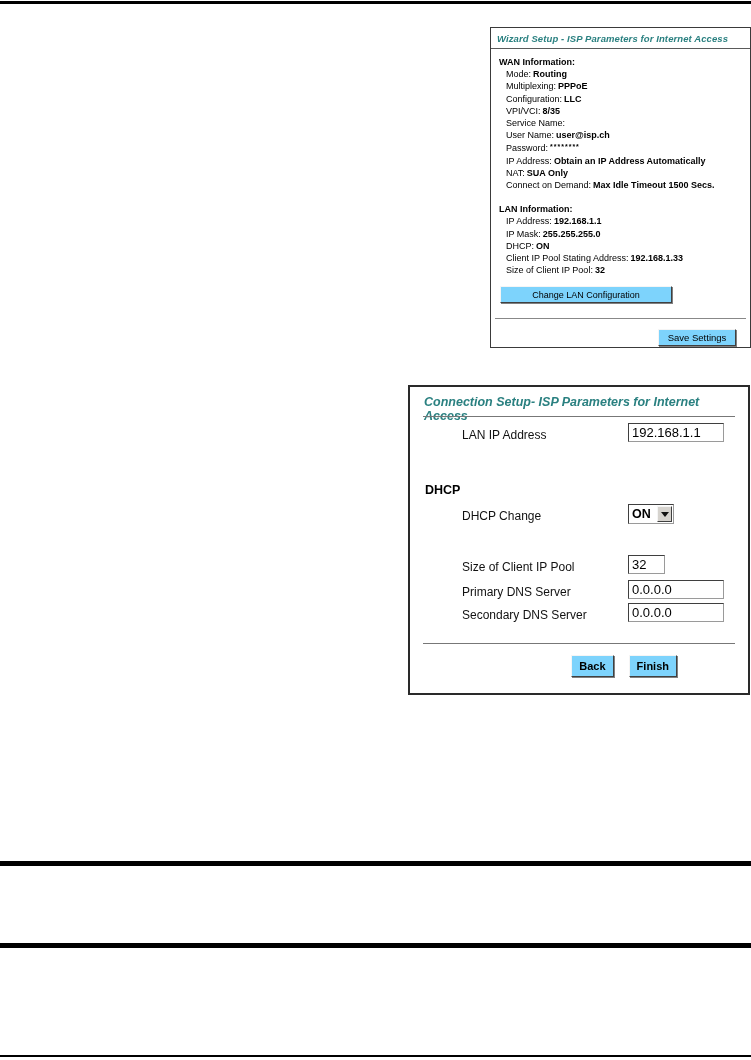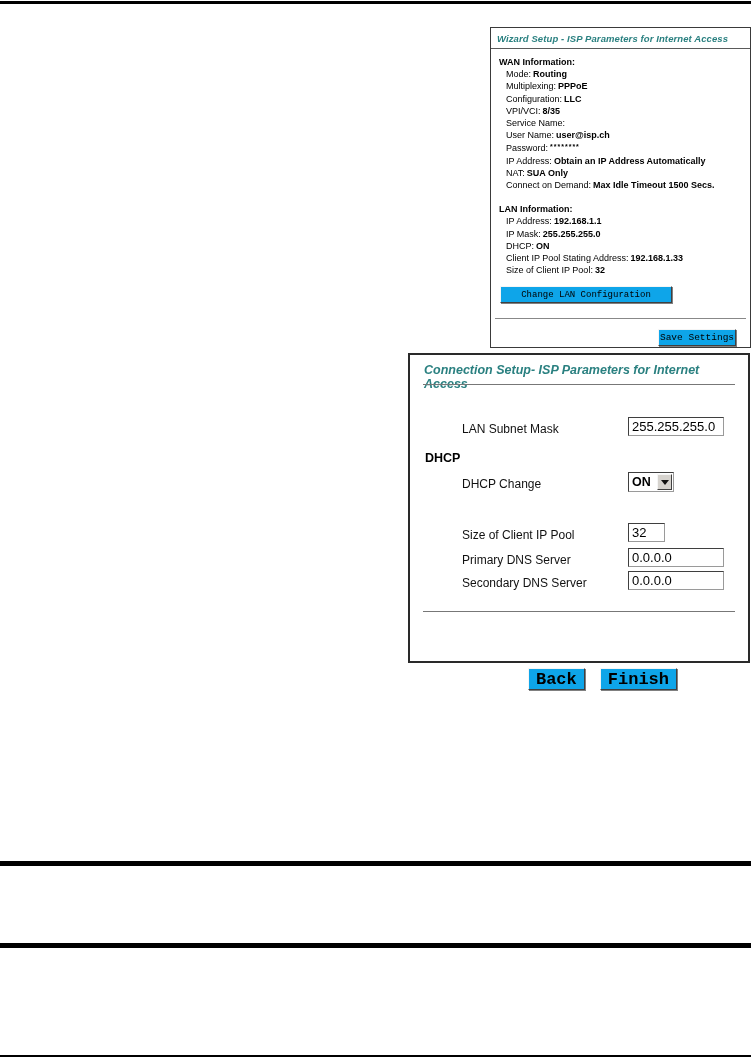--- a/index.html
+++ b/index.html
@@ -34,46 +34,46 @@
   .p1-body {
     padding:7px 6px 8px 8px;
     font-size:9px; line-height:12.2px;
   }
   .p1 .sect { font-weight:bold; }
   .p1 .line { padding-left:7px; white-space:nowrap; }
   .p1 .val { font-weight:bold; margin-left:2px; }
   .p1 .val-pw { font-size:7px; vertical-align:2px; letter-spacing:1px; }
   .p1 .lan-block { margin-top:12px; }
   .btn-classic {
-    background:#0ea5e9;
+    background:#7dd3fc;
     border-top:1px solid #f5f5f5; border-left:1px solid #f5f5f5;
     border-right:1px solid #404040; border-bottom:1px solid #404040;
     box-shadow:1px 1px 0 #808080;
-    font-family:Liberation Mono, monospace;
+    font-family:Liberation Sans, sans-serif;
     color:#000; text-align:center; cursor:pointer;
   }
   .p1-change-btn {
     display:block;
     margin:10px 0 0 1px;
     width:172px; height:17px;
     font-size:9px; line-height:14px;
   }
   .p1-divider {
     position:absolute; left:4px; right:4px; top:290px;
     border-top:1px solid #888;
   }
   .p1-save-btn {
     position:absolute; right:14px; top:301px;
     width:78px; height:17px;
     font-size:9.5px; line-height:14px;
   }
 
   
   .p2 {
-    position:absolute; left:408px; top:353px;
+    position:absolute; left:408px; top:385px;
     width:342px; height:310px;
     background:#fff;
     border:2px solid #2a2a2a;
   }
   .p2-header {
     position:absolute; left:14px; top:8px; right:10px;
     font-size:12.5px; font-weight:bold; font-style:italic;
     color:#2a8080;
   }
   .p2-hr {
@@ -127,21 +127,21 @@
     position:absolute; left:13px; right:13px; top:256px;
     border-top:1px solid #777;
   }
   .p2-buttons {
     position:absolute; top:268px; left:0; right:71px;
     display:flex; justify-content:flex-end; gap:15px;
   }
   .p2-btn {
     height:22px; min-width:41px;
     padding:0 7px;
-    font-size:17px; font-weight:bold; line-height:19px;margin-top:45px;
+    font-size:11px; font-weight:bold; line-height:19px;
   }
 </style>
 </head>
 <body>
 
 <div class="rule rule-top"></div>
 <div class="rule rule-mid1"></div>
 <div class="rule rule-mid2"></div>
 <div class="rule rule-bottom"></div>
 
@@ -174,23 +174,23 @@
   </div>
 
   <div class="p1-divider"></div>
   <button class="btn-classic p1-save-btn">Save Settings</button>
 </div>
 
 <div class="p2">
   <div class="p2-header">Connection Setup- ISP Parameters for Internet Access</div>
   <div class="p2-hr"></div>
 
-  <div class="row" style="top:62px;">
-    <span class="flabel">LAN Subnet Mask</span>
-    <input class="fld fld-normal fio" type="text" value="255.255.255.0" style="">
+  <div class="row" style="top:36px;">
+    <span class="flabel">LAN IP Address</span>
+    <input class="fld fld-normal fio" type="text" value="192.168.1.1" style="">
   </div>
 
   <div class="heading" style="top:96px;">DHCP</div>
 
   <div class="row" style="top:117px;">
     <span class="flabel">DHCP Change</span>
     <span class="sel fio">
       <span class="sel-text">ON</span>
       <span class="sel-arrow">
           <span class="tri"></span>

